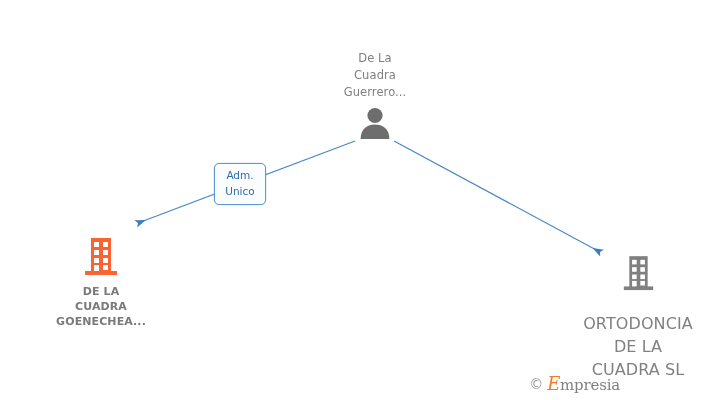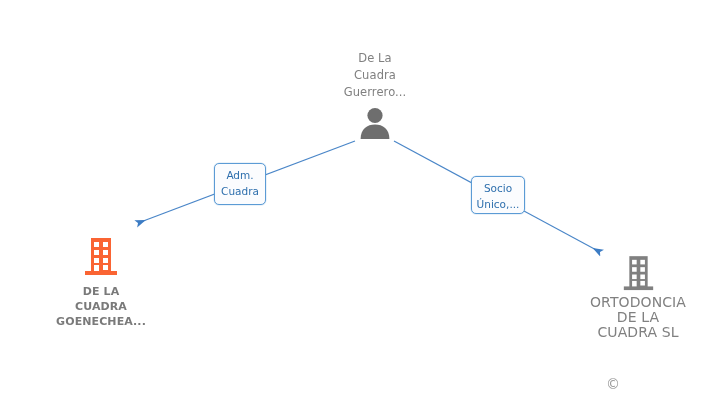--- a/index.html
+++ b/index.html
@@ -70,23 +70,23 @@
     line-height: 15px;
     margin-top: 5px;
   }
   #node-company-right {
     left: 575px;
     top: 256px;
     width: 126px;
   }
   #node-company-right .node-label {
     color: #808080;
-    font-size: 14px;
-    line-height: 15px;
-    margin-top: 1px;
+    font-size: 16px;
+    line-height: 23px;
+    margin-top: 18px;
   }
 
   
   .edge-label {
     position: absolute;
     box-sizing: border-box;
     background: #fbfcfe;
     border: 1px solid #5b9bd5;
     border-radius: 5px;
     color: #2e6fad;
@@ -205,22 +205,21 @@
         <rect x="11" y="27" width="5" height="6" fill="#ffffff"></rect>
         <rect x="20" y="27" width="5" height="5" fill="#ffffff"></rect>
       </svg>
     </span>
     <span class="node-label">ORTODONCIA
 DE LA
 CUADRA SL</span>
   </div>
 
   <div class="edge-label" id="edge-label-adm">Adm.
-Cuadra</div>
-
-  <div class="edge-label" id="edge-label-socio">Socio
-Único,...</div>
+Unico</div>
+
 
   <div id="watermark">
     <span class="wm-copy">©</span>
+    <span class="wm-word"><span class="wm-e">E</span><span>mpresia</span></span>
   </div>
 
 </div>
 
 </body></html>

